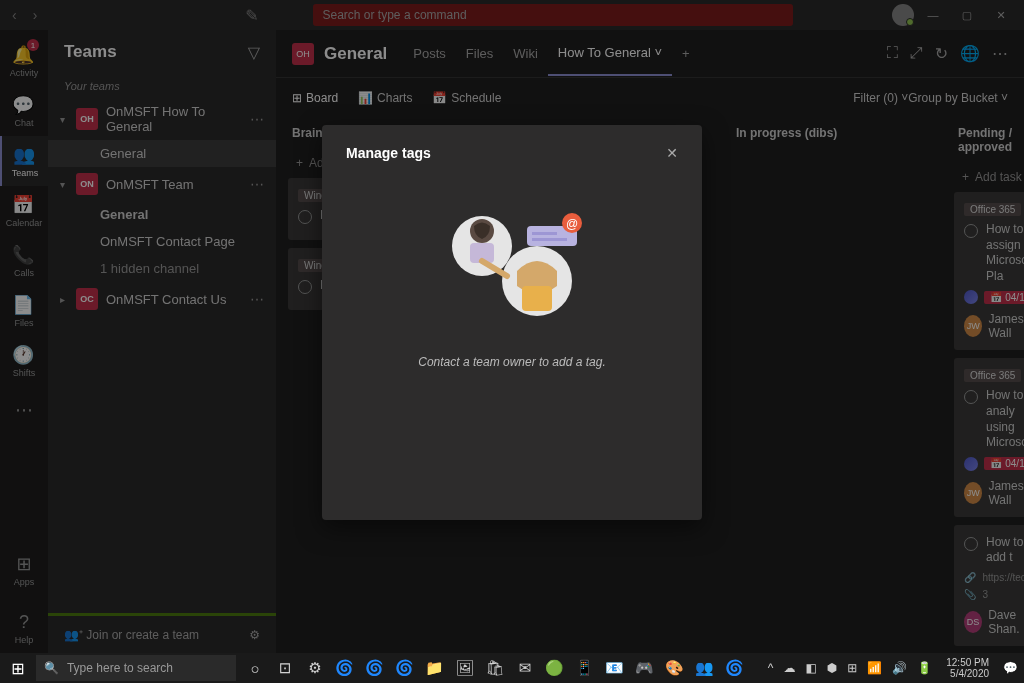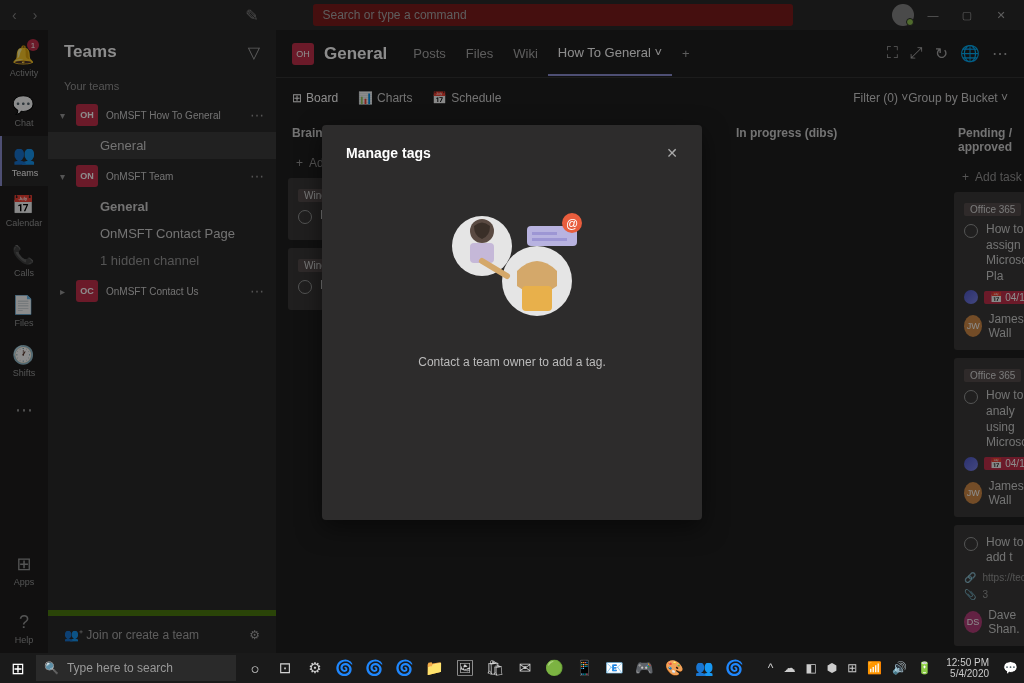--- a/index.html
+++ b/index.html
@@ -17,31 +17,31 @@
 .rail { width: 48px; background: #1f1e1e; display: flex; flex-direction: column; align-items: center; padding-top: 6px; }
 .rail-item { width: 48px; height: 50px; display: flex; flex-direction: column; align-items: center; justify-content: center; color: #999; font-size: 9px; cursor: pointer; position: relative; }
 .rail-item.active { color: #fff; border-left: 2px solid #8f90d4; background: #2b2a2a; }
 .rail-icon { font-size: 18px; margin-bottom: 2px; }
 .badge-red { position: absolute; top: 3px; right: 9px; width: 12px; height: 12px; background: #c4314b; border-radius: 50%; color: #fff; font-size: 8px; display: flex; align-items: center; justify-content: center; }
 .rail-bottom { margin-top: auto; margin-bottom: 8px; }
 .sidebar { width: 228px; background: #2b2a2a; display: flex; flex-direction: column; }
 .sidebar-header { padding: 12px 16px; display: flex; align-items: center; justify-content: space-between; }
 .sidebar-title { font-size: 17px; font-weight: 700; color: #fff; }
 .filter-icon { color: #aaa; }
-.section-label { padding: 6px 16px; font-size: 11px; color: #999; }
+.section-label { padding: 6px 16px; font-size: 11px; color: #999; font-style: italic; }
 .team-item { display: flex; align-items: center; padding: 6px 12px; cursor: pointer; }
 .team-chevron { width: 12px; color: #999; font-size: 10px; margin-right: 4px; }
 .team-avatar { width: 22px; height: 22px; border-radius: 3px; display: flex; align-items: center; justify-content: center; font-size: 9px; font-weight: 600; color: #fff; margin-right: 8px; }
-.team-name { flex: 1; font-size: 10px; color: #d1d1d1; }
+.team-name { flex: 1; font-size: 13px; color: #d1d1d1; }
 .team-more { color: #999; font-size: 14px; }
 .channel-item { padding: 6px 16px 6px 52px; font-size: 13px; color: #d1d1d1; cursor: pointer; }
 .channel-item.active { background: #3d3c3c; }
 .channel-item.bold { font-weight: 600; }
 .channel-item.dim { color: #999; font-style: normal; }
-.sidebar-footer { margin-top: auto; padding: 10px 16px; display: flex; align-items: center; justify-content: space-between; border-top: 6px solid #4d7c0f; font-size: 12px; color: #aaa; }
+.sidebar-footer { margin-top: auto; padding: 10px 16px; display: flex; align-items: center; justify-content: space-between; border-top: 3px solid #4d7c0f; font-size: 12px; color: #aaa; }
 .main { flex: 1; background: #201f1f; display: flex; flex-direction: column; overflow: hidden; }
 .channel-header { height: 48px; display: flex; align-items: center; padding: 0 16px; border-bottom: 1px solid #333; }
 .channel-av { width: 22px; height: 22px; border-radius: 3px; background: #c4314b; display: flex; align-items: center; justify-content: center; font-size: 9px; color: #fff; margin-right: 10px; }
 .channel-title { font-size: 17px; font-weight: 700; color: #fff; margin-right: 16px; }
 .tab { padding: 14px 10px; font-size: 13px; color: #aaa; cursor: pointer; }
 .tab.active { color: #fff; border-bottom: 2px solid #8f90d4; font-weight: 400; }
 .header-actions { margin-left: auto; display: flex; gap: 12px; color: #aaa; }
 .board-toolbar { height: 40px; display: flex; align-items: center; padding: 0 16px; gap: 20px; font-size: 12px; color: #d1d1d1; }
 .view-btn { display: flex; align-items: center; gap: 4px; cursor: pointer; }
 .view-btn.active { color: #fff; }
@@ -62,21 +62,21 @@
 .assignee { display: flex; align-items: center; gap: 6px; margin-top: 8px; }
 .assignee-av { width: 22px; height: 22px; border-radius: 50%; background: #d18b47; display: flex; align-items: center; justify-content: center; font-size: 9px; color: #fff; }
 .link-row { display: flex; align-items: center; gap: 6px; margin-top: 6px; color: #999; font-size: 10px; }
 .overlay { position: absolute; top: 0; left: 0; right: 0; bottom: 30px; background: rgba(0,0,0,0.45); z-index: 50; }
 .modal { position: absolute; top: 125px; left: 322px; width: 380px; height: 395px; background: #2d2c2c; border-radius: 4px; z-index: 100; padding: 20px 24px; box-shadow: 0 8px 24px rgba(0,0,0,0.5); }
 .modal-header { display: flex; justify-content: space-between; align-items: center; margin-bottom: 20px; }
 .modal-title { font-size: 14px; font-weight: 700; color: #fff; }
 .modal-close { color: #aaa; cursor: pointer; font-size: 14px; }
 .modal-illustration { display: flex; justify-content: center; margin: 30px 0 24px; }
 .modal-message { text-align: center; font-size: 15px; font-weight: 600; color: #fff; margin-bottom: 8px; }
-.modal-sub { text-align: center; font-size: 12px; color: #bbb; }
+.modal-sub { text-align: center; font-size: 12px; color: #bbb; font-style: italic; }
 .taskbar { position: absolute; bottom: 0; left: 0; right: 0; height: 30px; background: #1a1a1a; display: flex; align-items: center; }
 .start-btn { width: 36px; height: 30px; display: flex; align-items: center; justify-content: center; color: #fff; }
 .taskbar-search { flex: 0 0 200px; height: 26px; background: #2a2a2a; display: flex; align-items: center; padding: 0 8px; color: #999; font-size: 12px; gap: 8px; margin-right: 4px; }
 .taskbar-icons { display: flex; gap: 0; }
 .tb-icon { width: 30px; height: 30px; display: flex; align-items: center; justify-content: center; font-size: 15px; cursor: pointer; }
 .tray { margin-left: auto; display: flex; align-items: center; gap: 6px; padding-right: 4px; color: #ccc; font-size: 11px; }
 .tray-icon { font-size: 12px; padding: 0 2px; }
 .clock { text-align: right; font-size: 10px; line-height: 1.1; padding: 0 6px; }
 .illus-svg { width: 160px; height: 140px; }
 </style>

